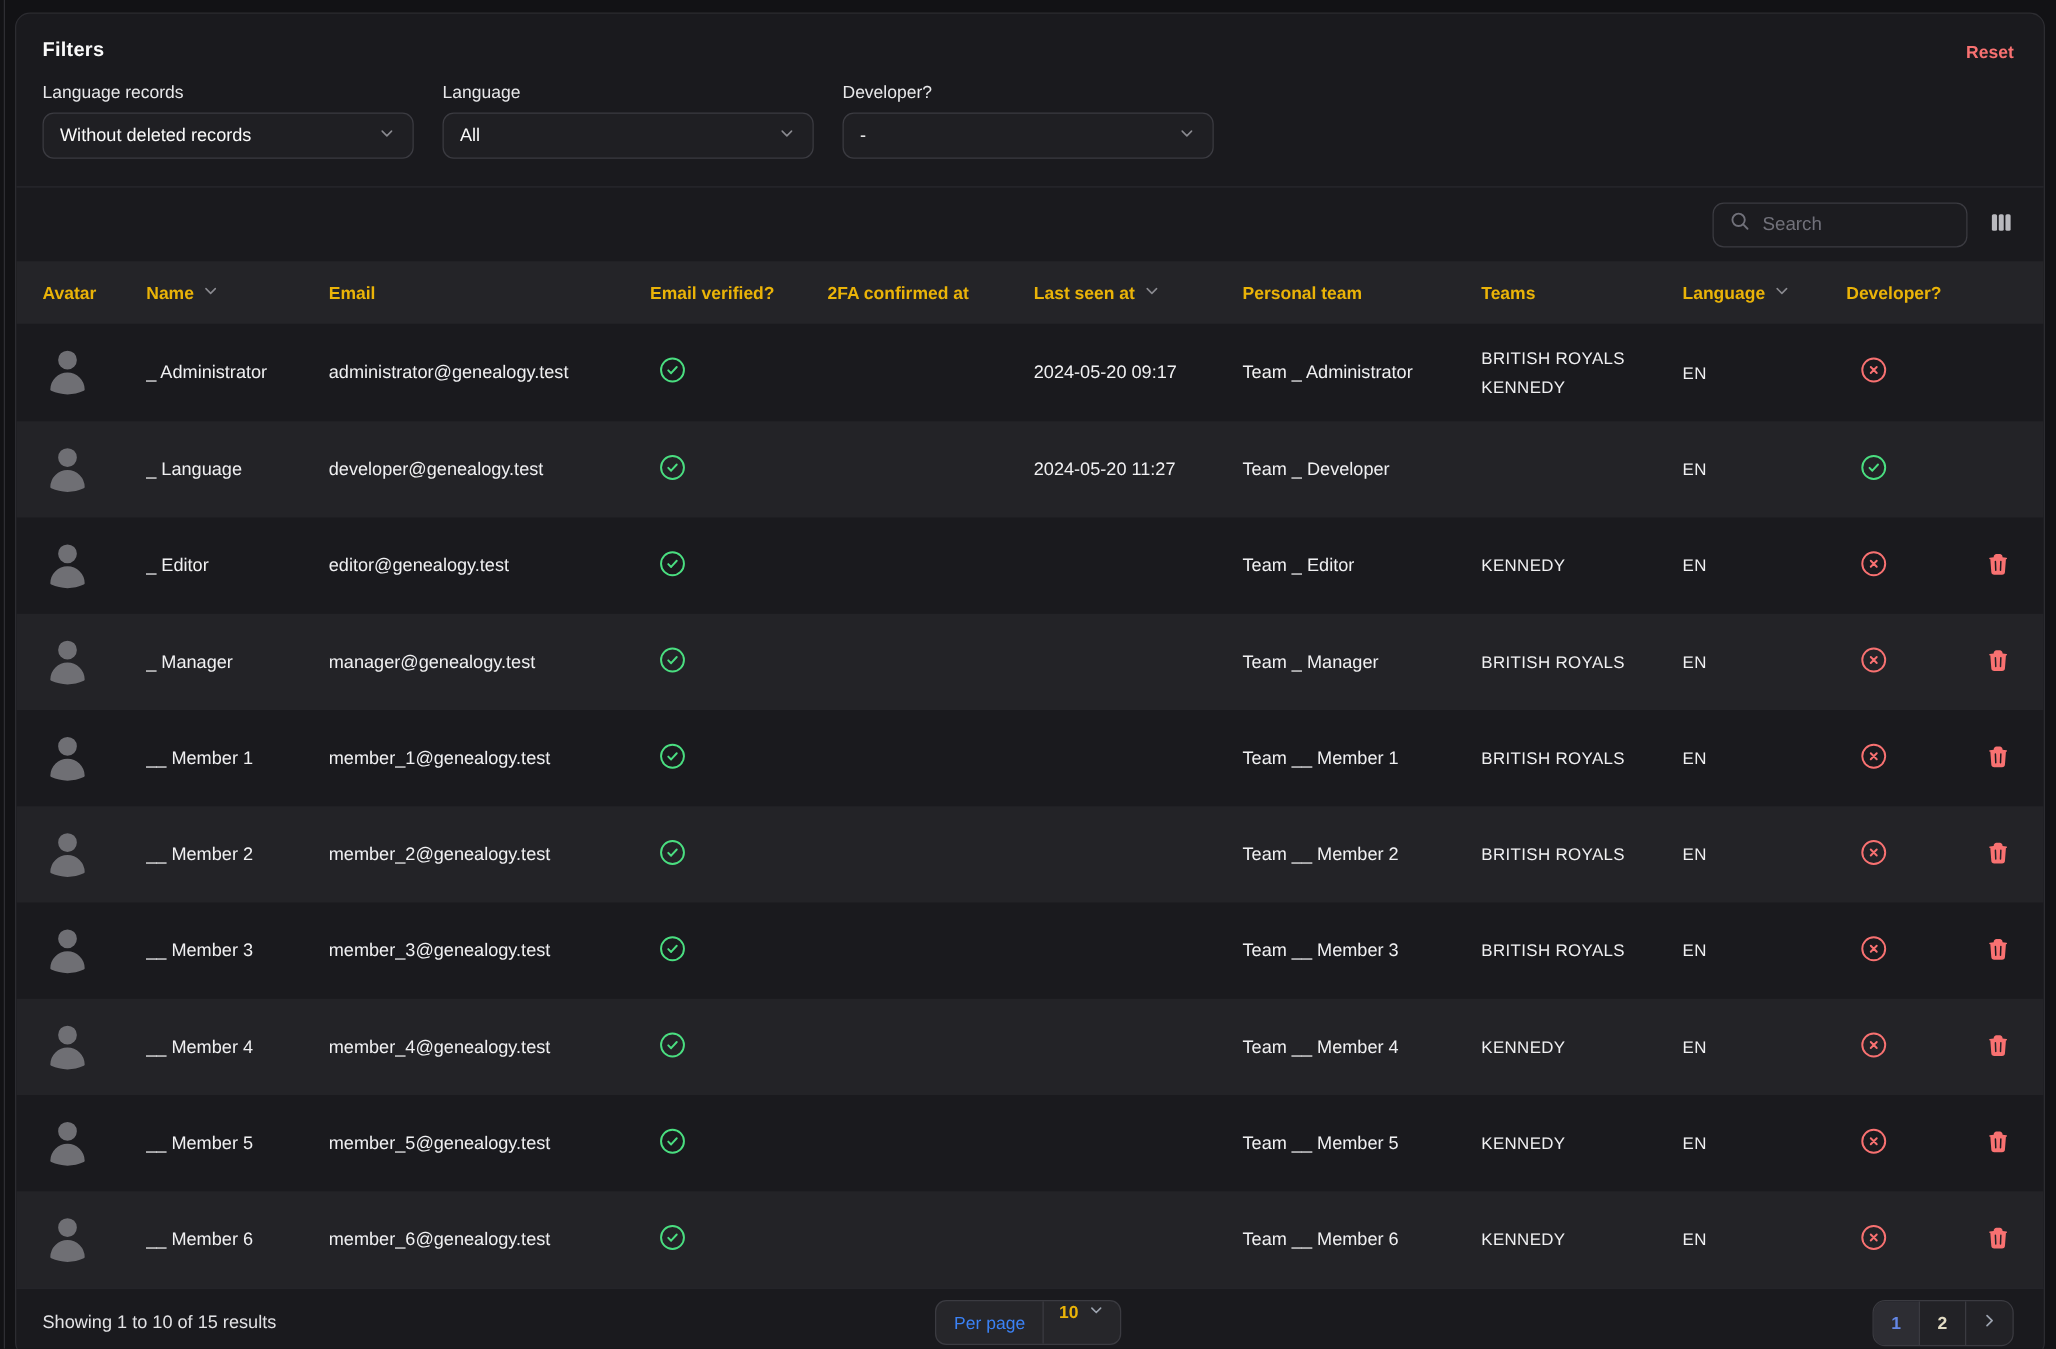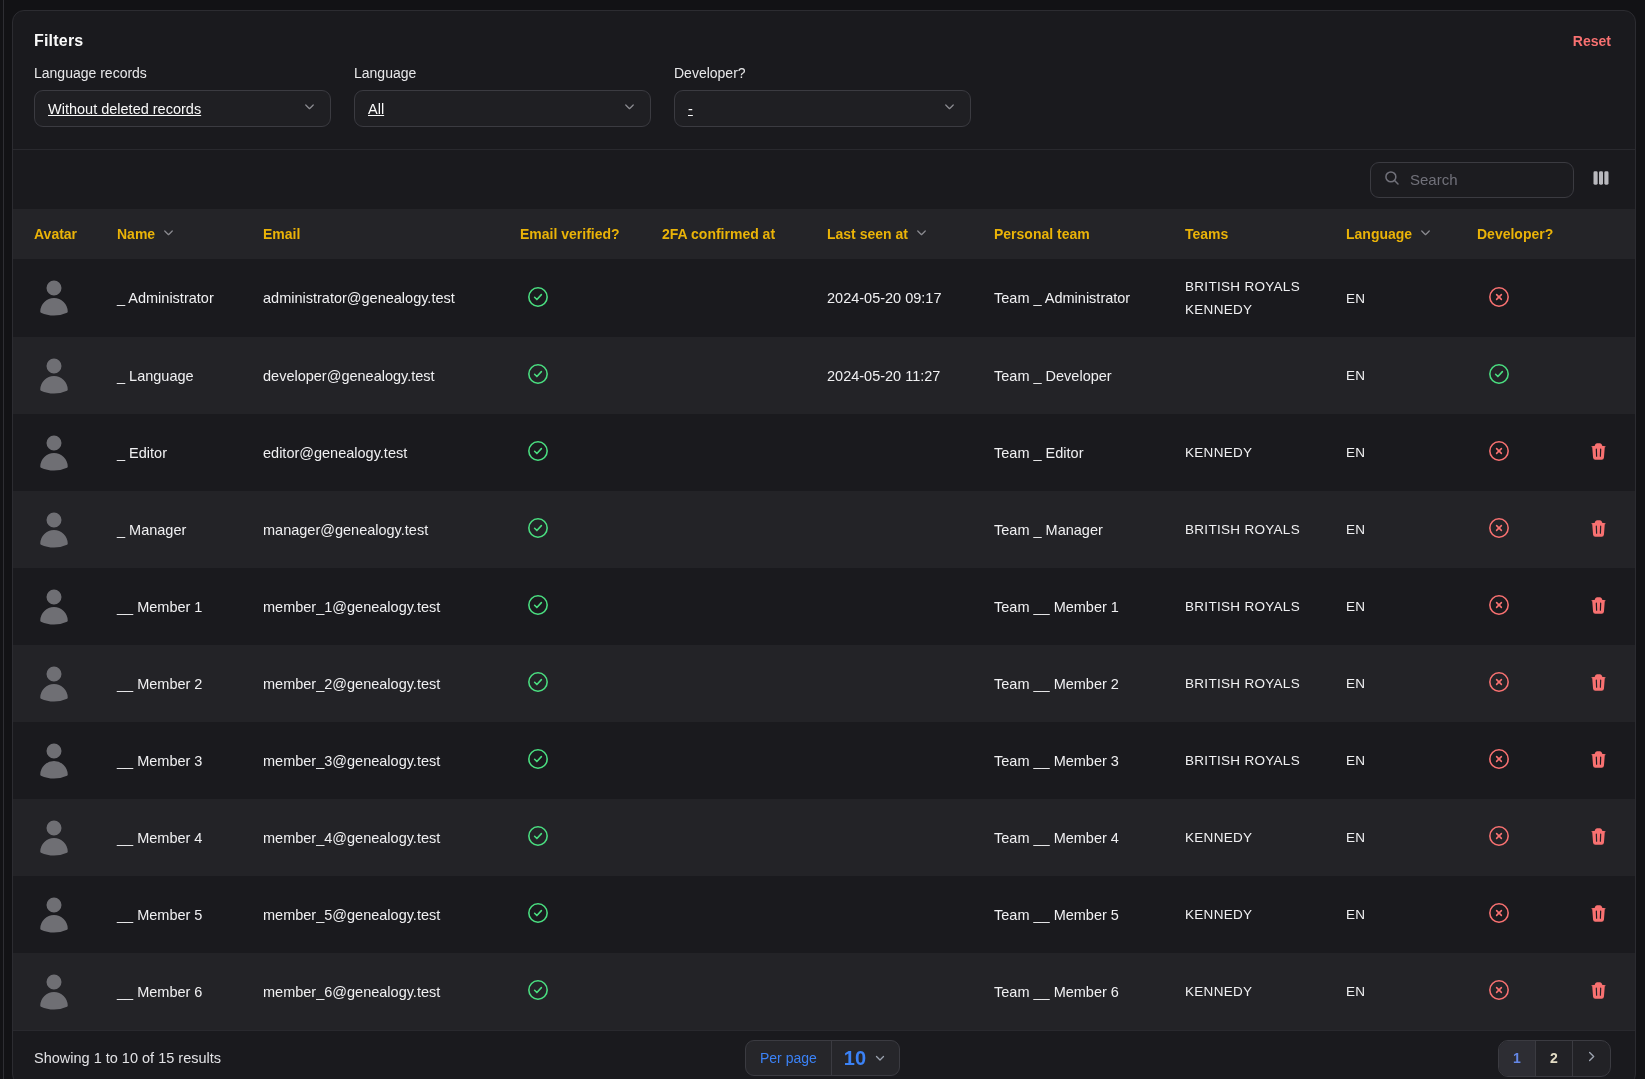--- a/index.html
+++ b/index.html
@@ -26,21 +26,21 @@
   .reset-btn{ background:none; border:none; cursor:pointer; font-family:inherit;
     font-size:14px; font-weight:600; color:#f87171; }
   .filters-fields{ display:flex; gap:23px; margin-top:15px; }
   .ffield{ width:297px; }
   .flabel{ font-size:14px; font-weight:500; color:#e8e8ea; margin-bottom:9px; }
   .fselect{
     height:37px; border:1px solid #3b3b41; border-radius:9px; background:#1f1f23;
     display:flex; align-items:center; justify-content:space-between;
     padding:0 13px; cursor:pointer;
   }
-  .fselect .val{ font-size:14.5px; color:#fafafa;text-decoration:underline; }
+  .fselect .val{ font-size:14.5px; color:#fafafa; }
   
   .toolbar{
     border-top:1px solid #29292e; height:60px; flex:0 0 60px;
     display:flex; align-items:center; justify-content:flex-end; gap:17px; padding:0 24px;
   }
   .searchbox{
     width:204px; height:36px; border:1px solid #3b3b41; border-radius:9px; background:#1c1c20;
     display:flex; align-items:center; gap:9px; padding:0 12px;
   }
   .searchbox input{
@@ -78,22 +78,22 @@
     display:grid; grid-template-columns:1fr auto 1fr; align-items:center;
     padding:0 24px 0 21px;
   }
   .summary{ font-size:14.5px; color:#e2e2e5; }
   .perpage{
     height:36px; border:1px solid #3b3b41; border-radius:9px; background:#26262a;
     display:flex; align-items:stretch; overflow:hidden; cursor:pointer;
   }
   .pp-label{ display:flex; align-items:center; padding:0 14px; font-size:14px; color:#3b82f6;
     border-right:1px solid #3b3b41; }
-  .pp-value{ display:flex; align-items:center; gap:7px; padding:0 12px;
-    font-size:20px; font-weight:600; color:#3b82f6; }
+  .pp-value{ display:flex; align-items:flex-start; gap:7px; padding:0 12px;
+    font-size:14px; font-weight:600; color:#eab308; }
   .pagination{
     justify-self:end; height:37px; border:1px solid #3b3b41; border-radius:10px;
     background:#222226; display:flex; align-items:stretch; overflow:hidden;
   }
   .page-btn{
     width:37px; display:flex; align-items:center; justify-content:center;
     background:none; border:none; border-right:1px solid #3b3b41; cursor:pointer;
     font-family:inherit; font-size:14px; font-weight:700; color:#e3dcc4;
   }
   .page-btn:last-child{ border-right:none; }

